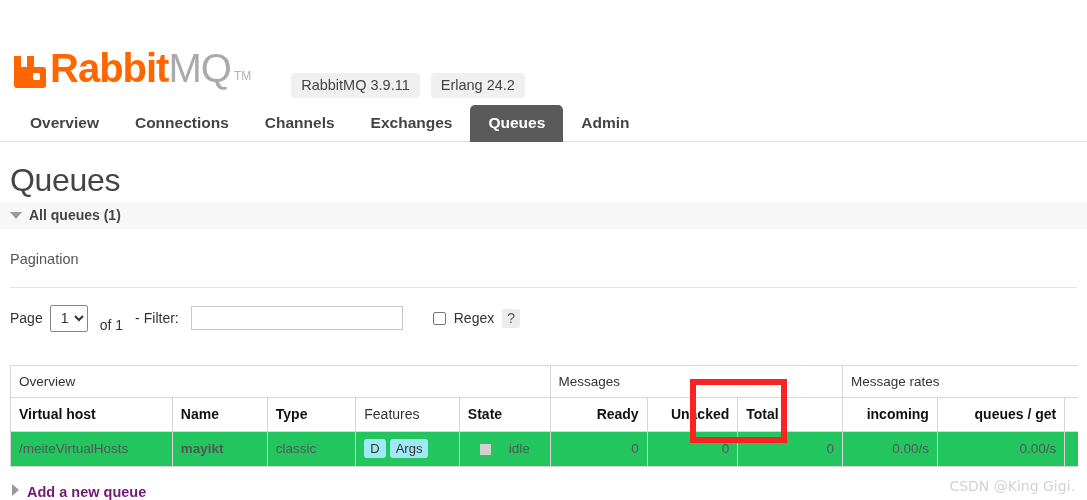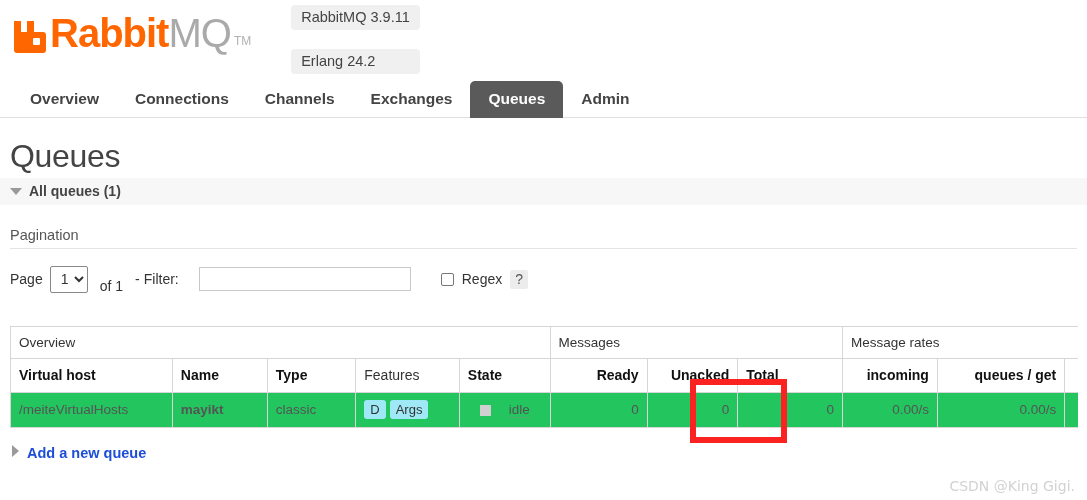--- a/index.html
+++ b/index.html
@@ -16,21 +16,22 @@
     overflow: hidden;
     position: relative;
   }
 
   
   .header {
     position: relative;
     height: 70px;
     padding: 0 0 0 12px;
     display: flex;
-    align-items: center;
+    align-items: flex-end;
+    margin-top: 24px;
   }
   .logo-wrap {
     display: flex;
     align-items: baseline;
     height: 48px;
   }
   .logo-mark {
     width: 36px;
     height: 34px;
     position: relative;
@@ -47,25 +48,24 @@
   .logo-mq { color: #aaaaaa; font-weight: normal; }
   .logo-tm {
     font-size: 12px;
     color: #b0b0b0;
     margin-left: 3px;
     position: relative;
     top: -2px;
   }
   .versions {
     display: flex;
-    gap: 19px;
+    gap: 11px;
     margin-left: 40px;
     position: relative;
     top: 4px;
-    flex-direction: column;
   }
   .version-badge {
     background: #f0f0f0;
     color: #444444;
     border-radius: 4px;
     padding: 4px 10px 5px 10px;
     font-size: 14.5px;
     white-space: nowrap;
   }
 
@@ -134,21 +134,21 @@
     width: 0; height: 0;
     border-top: 6px solid transparent;
     border-bottom: 6px solid transparent;
     border-left: 7px solid #9a9a9a;
   }
 
   .sub-head {
     margin: 22px 0 0 10px;
     font-size: 14.5px;
     color: #555555;
-    padding-bottom: 5px;
+    padding-bottom: 20px;
     border-bottom: 1px solid #e4e4e4;
     width: 1067px;
     box-sizing: border-box;
   }
 
   
   .pager {
     display: flex;
     align-items: center;
     margin: 15px 0 0 10px;
@@ -161,21 +161,21 @@
     font-size: 14px;
     padding: 3px 2px 3px 6px;
     border: 1px solid #888888;
     background: #ffffff;
     color: #333333;
     border-radius: 2px;
     height: 27px;
   }
   .of-text { margin: 14px 12px 0 12px; }
   .dash { margin-right: 4px; }
-  .filter-label { margin-right: 20px; }
+  .filter-label { margin-right: 12px; }
   .filter-input {
     width: 212px;
     height: 24px;
     border: 1px solid #c8c8c8;
     background: #ffffff;
     font-family: "Liberation Sans", sans-serif;
     font-size: 13px;
     padding: 0 5px;
     box-sizing: border-box;
   }
@@ -276,21 +276,21 @@
     z-index: 20;
   }
 
   
   .add-queue {
     display: flex;
     gap: 8px;
     margin: 17px 0 0 12px;
     font-size: 14.5px;
     font-weight: bold;
-    color: #1d4ed8;
+    color: #701a75;
     cursor: pointer;
   }
   .watermark {
     position: absolute;
     right: 12px;
     bottom: 6px;
     font-size: 14px;
     color: #d2d2d2;
     font-family: "DejaVu Sans", sans-serif;
   }

